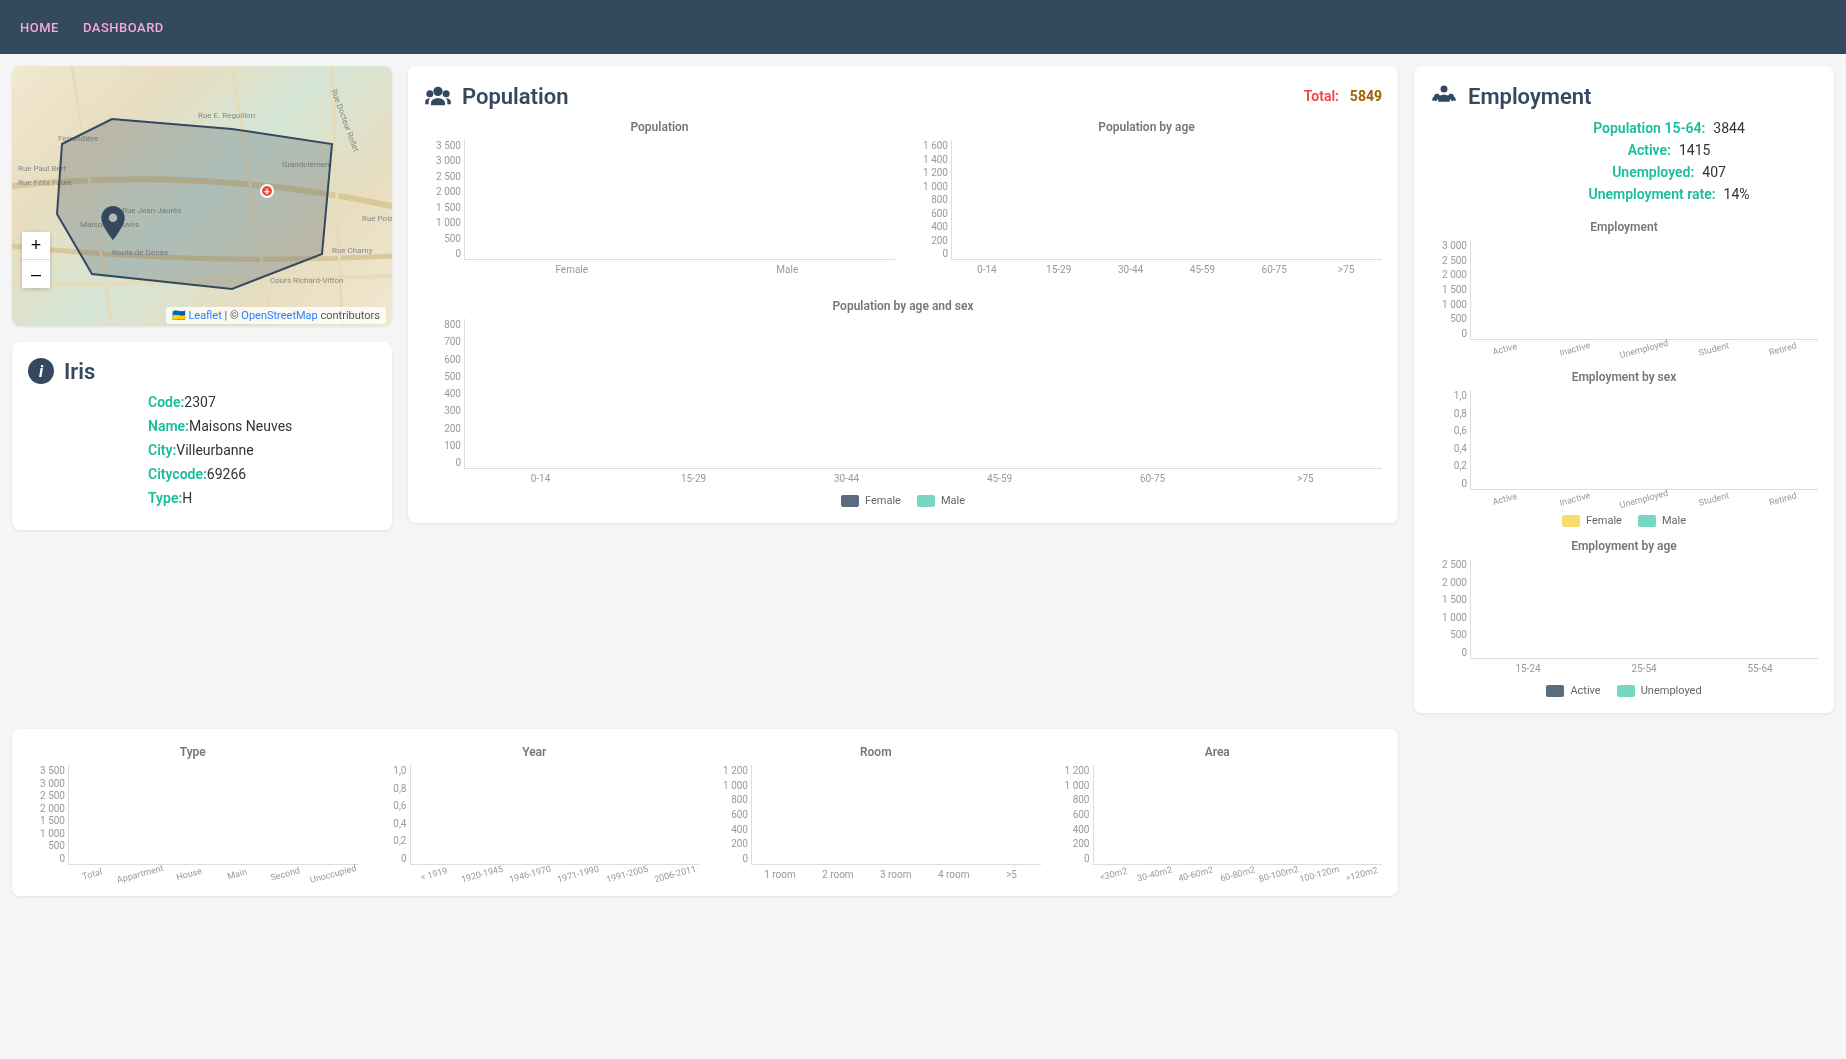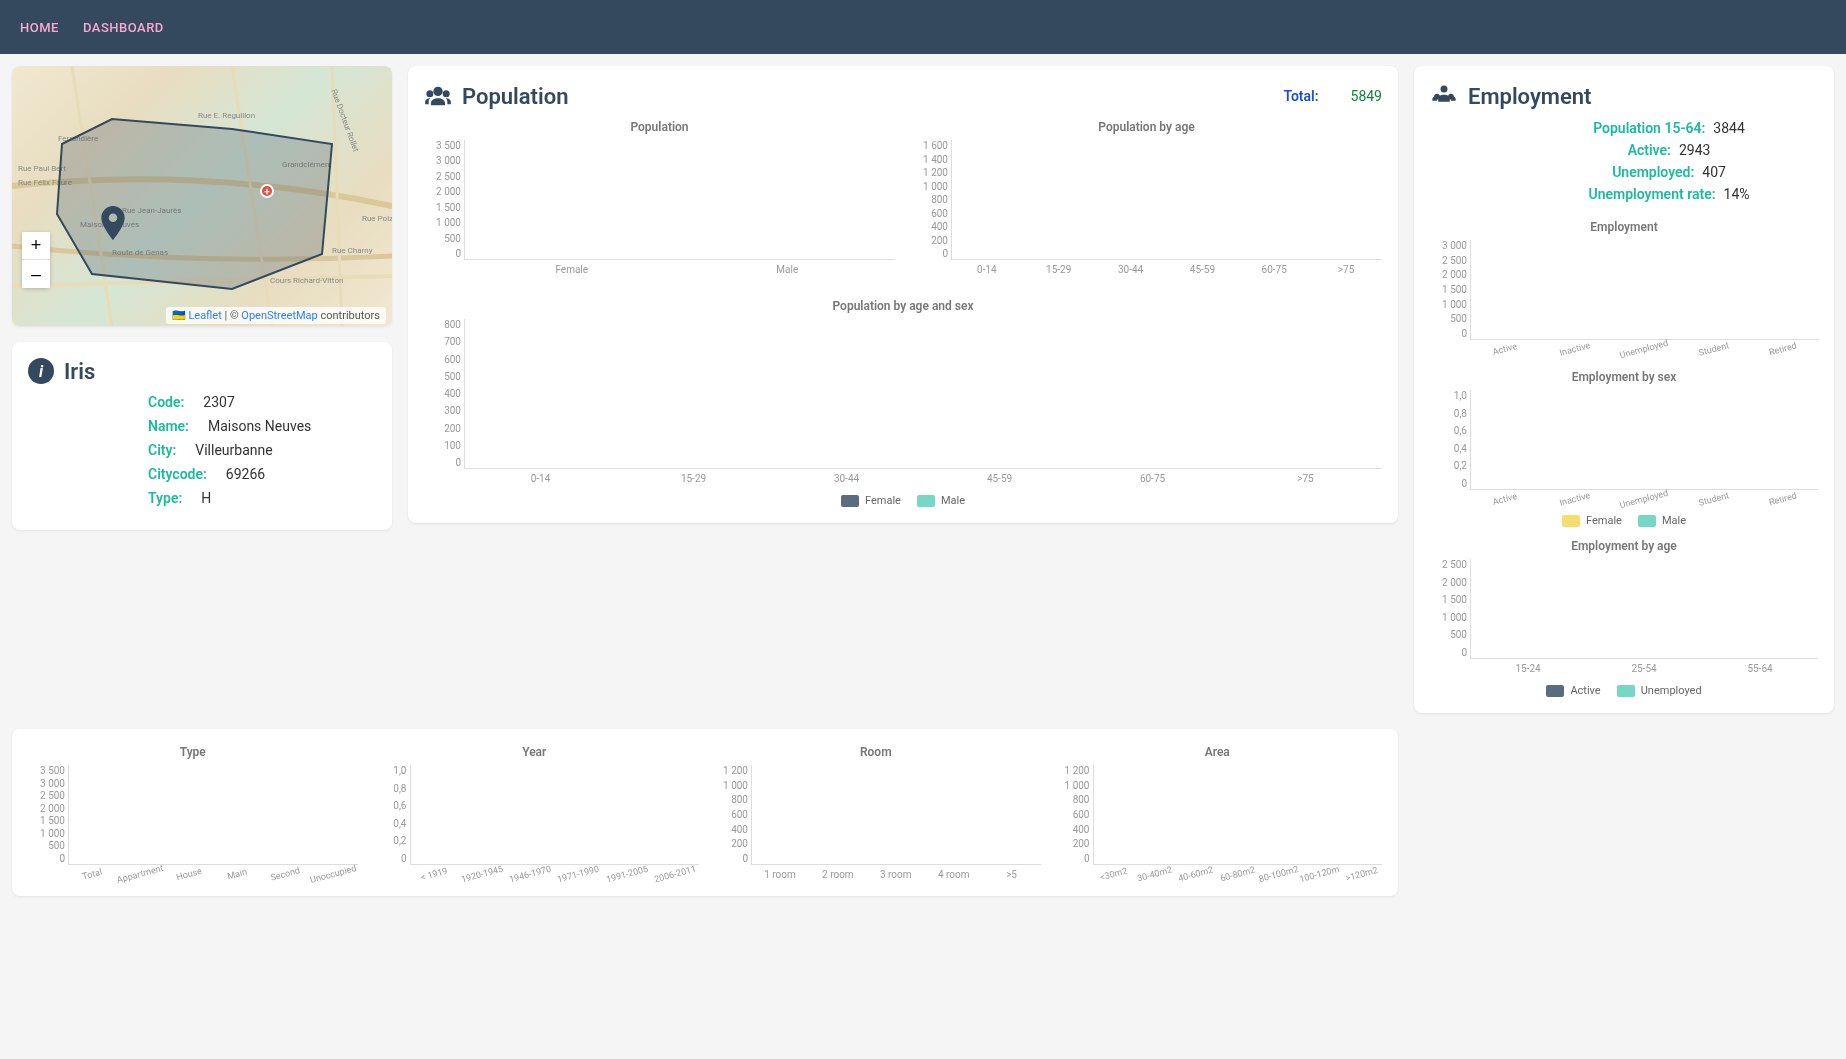--- a/index.html
+++ b/index.html
@@ -4,36 +4,36 @@
 <style>
 * { box-sizing: border-box; margin: 0; padding: 0; }
 body { font-family: -apple-system, BlinkMacSystemFont, "Segoe UI", Roboto, Arial, sans-serif; background: #f5f5f5; color: #333; font-size: 14px; }
 .navbar { background: #34495e; color: #e8e8e8; padding: 0 20px; height: 54px; display: flex; align-items: center; }
 .navbar a { color: #f9a8d4; text-decoration: none; margin-right: 24px; font-size: 13px; letter-spacing: 0.5px; font-weight: 500; }
 .grid { display: grid; grid-template-columns: 380px 1fr 420px; gap: 16px; padding: 12px; align-items: start; }
 .card { background: #fff; border-radius: 8px; box-shadow: 0 1px 3px rgba(0,0,0,0.08); padding: 16px; }
 .card-header { display: flex; align-items: center; gap: 10px; margin-bottom: 10px; }
 .card-title { font-size: 22px; font-weight: 600; color: #34495e; }
 .header-icon { width: 28px; height: 28px; fill: #34495e; }
-.total-label { margin-left: auto; color: #1d4ed8; font-weight: 600; }
-.total-value { margin-left: 22px; color: #15803d; font-weight: 400; }
+.total-label { margin-left: auto; color: #ef4444; font-weight: 600; }
+.total-value { margin-left: 1px; color: #a16207; font-weight: 700; }
 .map { position: relative; height: 260px; border-radius: 8px; overflow: hidden; background: linear-gradient(135deg, #f0e8d0 0%, #e8ddc0 25%, #d5e6d5 50%, #e8ddc0 75%, #f0e8d0 100%); box-shadow: 0 1px 3px rgba(0,0,0,0.08); }
 .map-roads { position:absolute; inset:0; }
 .map-search { position: absolute; top: 14px; left: 14px; right: 14px; background: #fff; border-radius: 4px; box-shadow: 0 1px 4px rgba(0,0,0,0.2); display: flex; align-items: center; padding: 10px 12px; gap: 10px; }
 .map-search input { border: none; outline: none; flex: 1; font-size: 14px; }
 .zoom-ctrl { position: absolute; left: 10px; bottom: 38px; background: #fff; border-radius: 4px; box-shadow: 0 1px 4px rgba(0,0,0,0.2); display: flex; flex-direction: column; }
 .zoom-ctrl button { width: 28px; height: 28px; border: none; background: #fff; font-size: 18px; cursor: pointer; border-bottom: 1px solid #ddd; }
 .zoom-ctrl button:last-child { border-bottom: none; }
 .map-attr { position: absolute; bottom: 2px; right: 6px; font-size: 11px; color: #555; background: rgba(255,255,255,0.8); padding: 2px 6px; border-radius: 3px; }
 .map-attr a { color: #2a7fff; text-decoration: none; }
 .map-pin { position: absolute; left: 88px; top: 140px; color: #34495e; }
 .map-polygon { position: absolute; left: 40px; top: 48px; width: 290px; height: 180px; }
 .map-poi { position:absolute; left:248px; top:118px; width:14px; height:14px; border-radius:50%; background:#e74c3c; border:2px solid #fff; display:flex; align-items:center; justify-content:center; color:#fff; font-size:10px; font-weight:bold; }
 .road-label { position:absolute; font-size:8px; color:#888; white-space:nowrap; }
-.info-row { display: flex; gap: 19px; margin: 8px 0 8px 120px; }
+.info-row { display: flex; gap: 0; margin: 8px 0 8px 120px; }
 .info-key { color: #1abc9c; font-weight: 600; }
 .info-val { color: #333; }
 .stat-block { margin-left: 90px; }
 .stat-row { display: flex; gap: 8px; margin: 6px 0; justify-content: center; }
 .stat-key { color: #1abc9c; font-weight: 600; }
 .stat-val { color: #333; }
 .charts-row { display: flex; gap: 16px; }
 .chart { flex: 1; display: flex; flex-direction: column; align-items: center; }
 .chart-title { font-size: 12px; color: #777; font-weight: 600; margin-bottom: 6px; }
 .bars-area { display: flex; align-items: flex-end; gap: 4px; width: 100%; height: 120px; border-left: 1px solid #ddd; border-bottom: 1px solid #ddd; padding: 0 4px; position: relative; }
@@ -292,21 +292,21 @@
         </svg>
       <div class="card-title">Employment</div>
     </div>
     <div class="stat-block">
       <div class="stat-row">
           <span class="stat-key">Population 15-64:</span>
           <span class="stat-val">3844</span>
         </div>
       <div class="stat-row">
           <span class="stat-key">Active:</span>
-          <span class="stat-val">2943</span>
+          <span class="stat-val">1415</span>
         </div>
       <div class="stat-row">
           <span class="stat-key">Unemployed:</span>
           <span class="stat-val">407</span>
         </div>
       <div class="stat-row">
           <span class="stat-key">Unemployment rate:</span>
           <span class="stat-val">14%</span>
         </div>
     </div>

